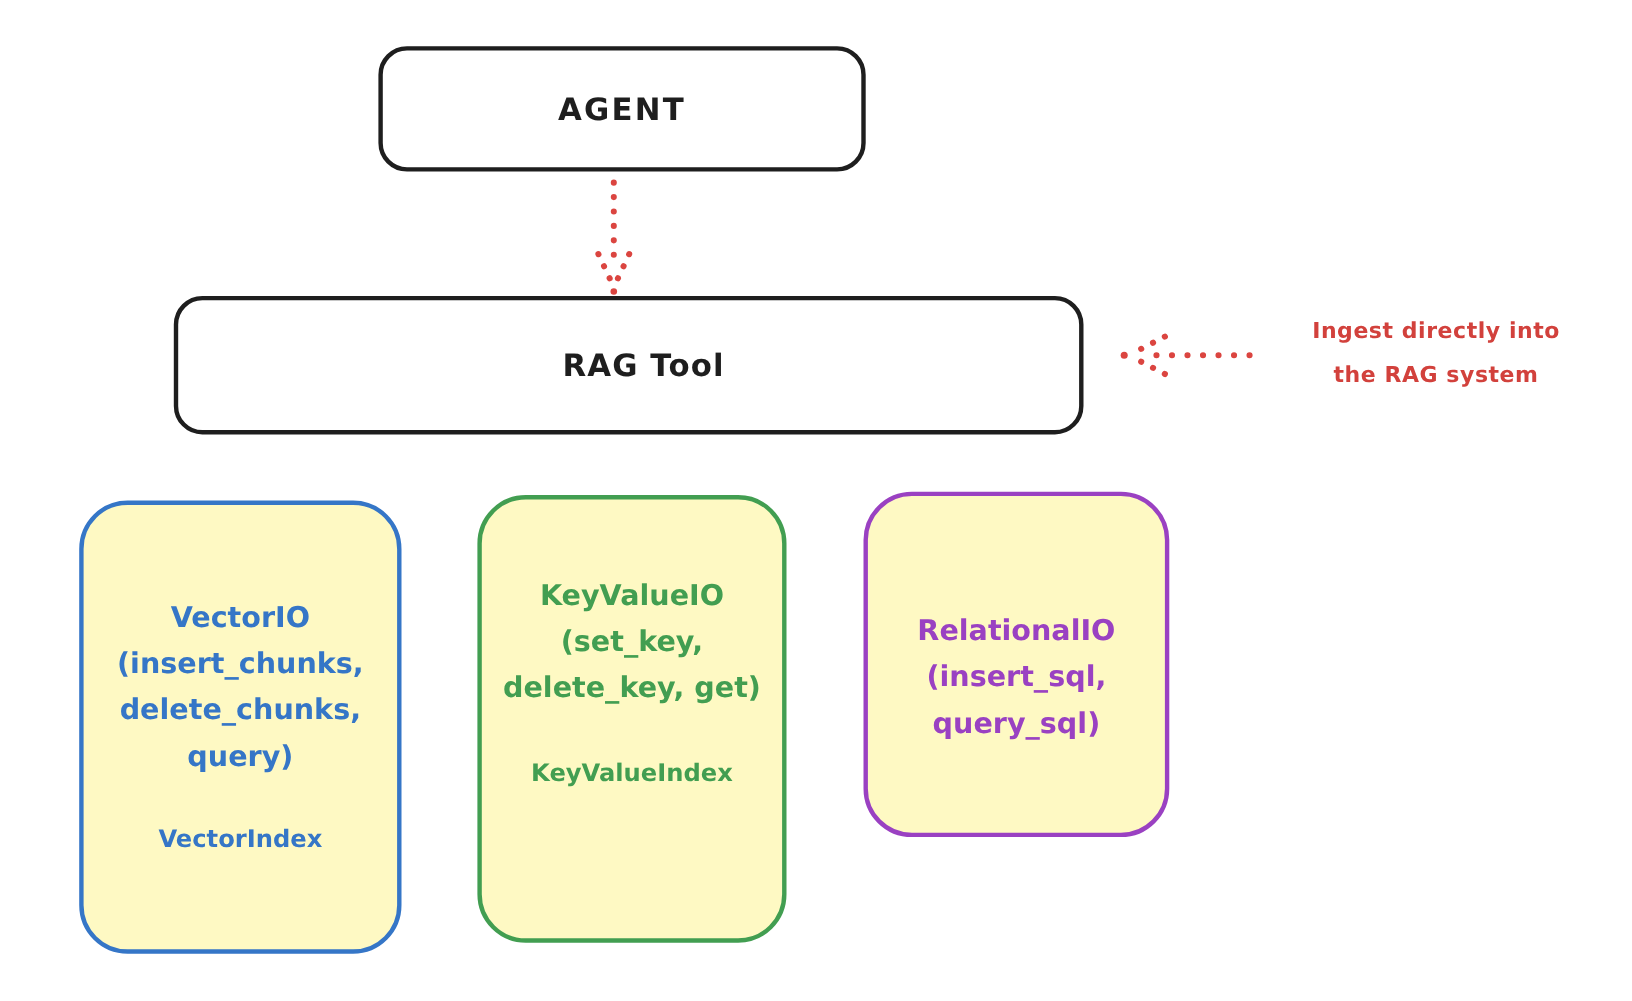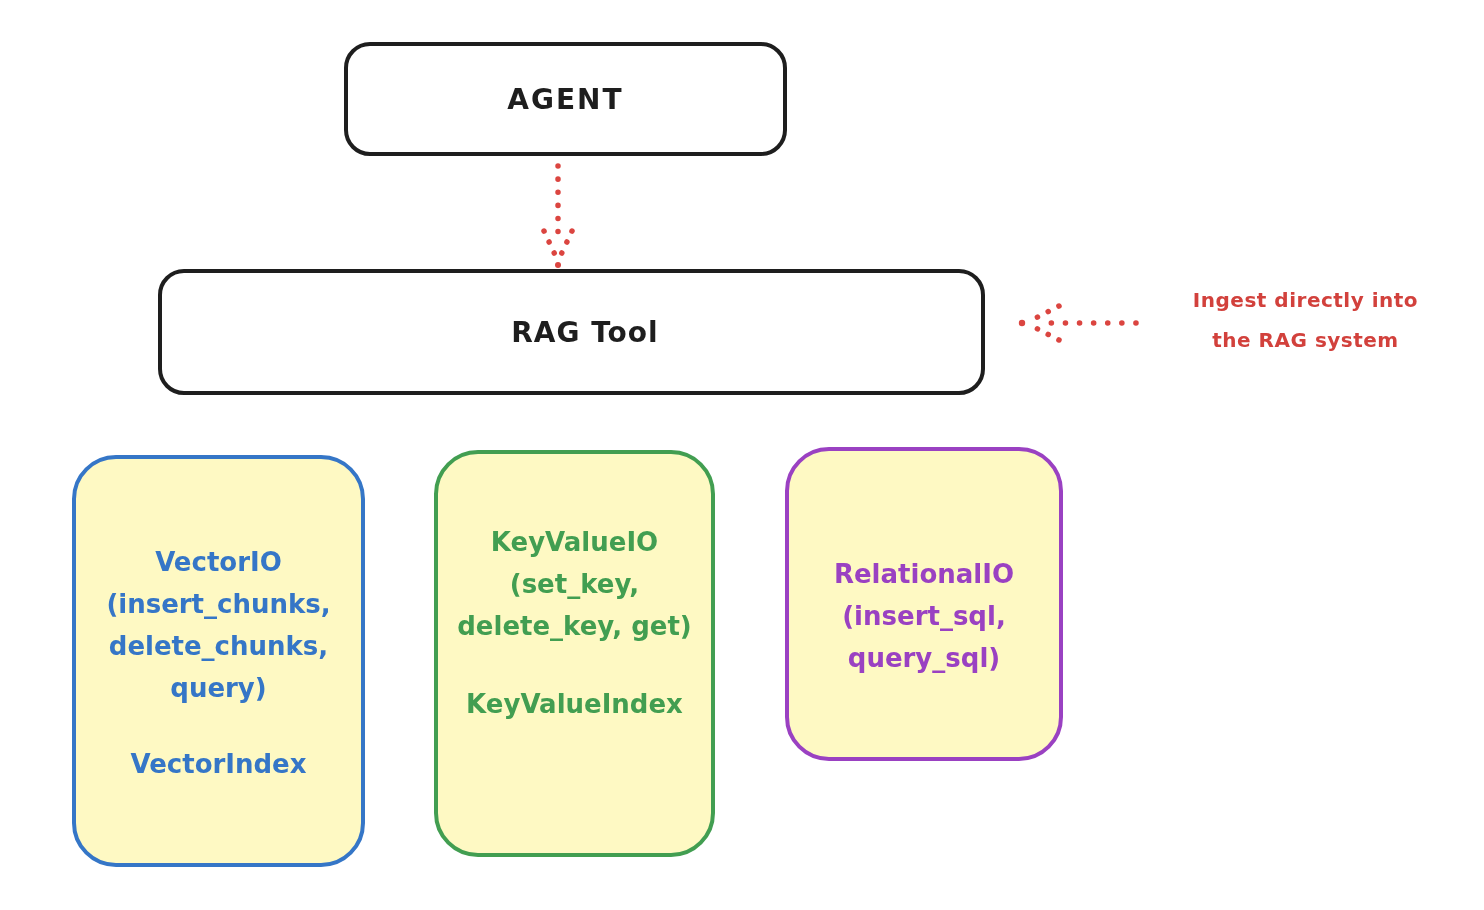--- a/index.html
+++ b/index.html
@@ -65,21 +65,21 @@
   .io-box-keyvalue   { left: 434px; top: 450px; width: 281px; height: 407px; padding-top: 67px;  }
   .io-box-relational { left: 785px; top: 447px; width: 278px; height: 314px; padding-top: 102px; }
 
   .io-interface {
     font-size: 26px;
     font-weight: 600;
     line-height: 42px;
     white-space: pre-line;
   }
   .io-index {
-    font-size: 26px;
+    font-size: 22px;
     font-weight: 600;
     line-height: 42px;
     white-space: nowrap;
   }
   .io-box-vector .io-index     { margin-top: 34px; }
   .io-box-keyvalue .io-index   { margin-top: 36px; }
   .io-box-relational .io-index { margin-top: 36px; }
 </style>
 </head>
 <body>

